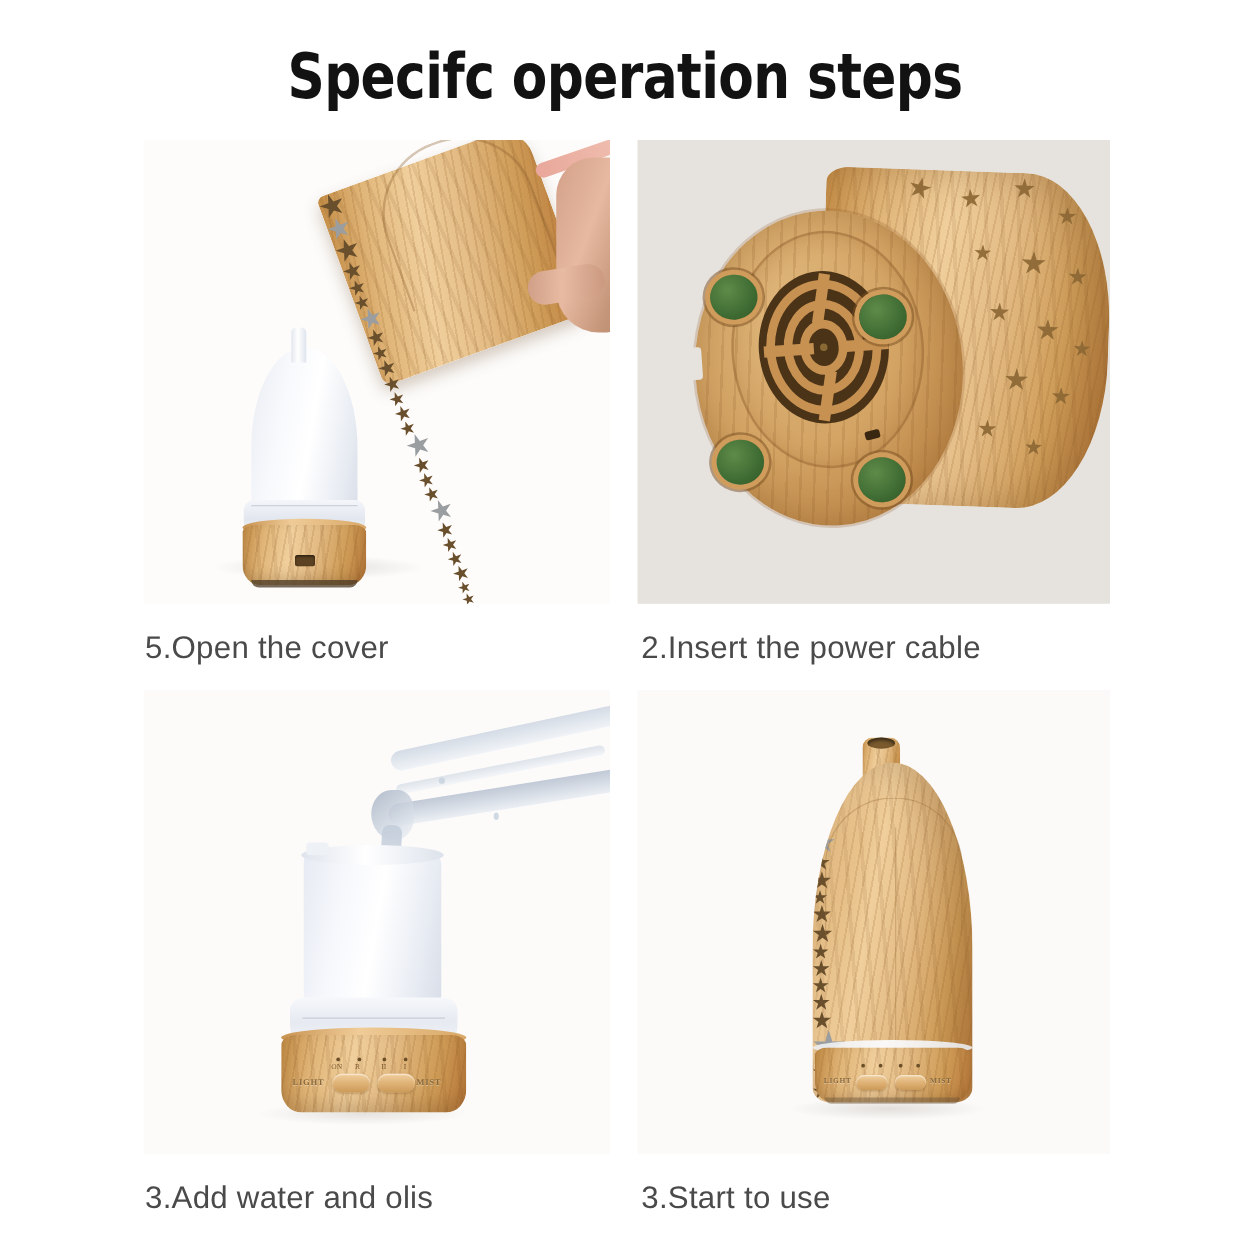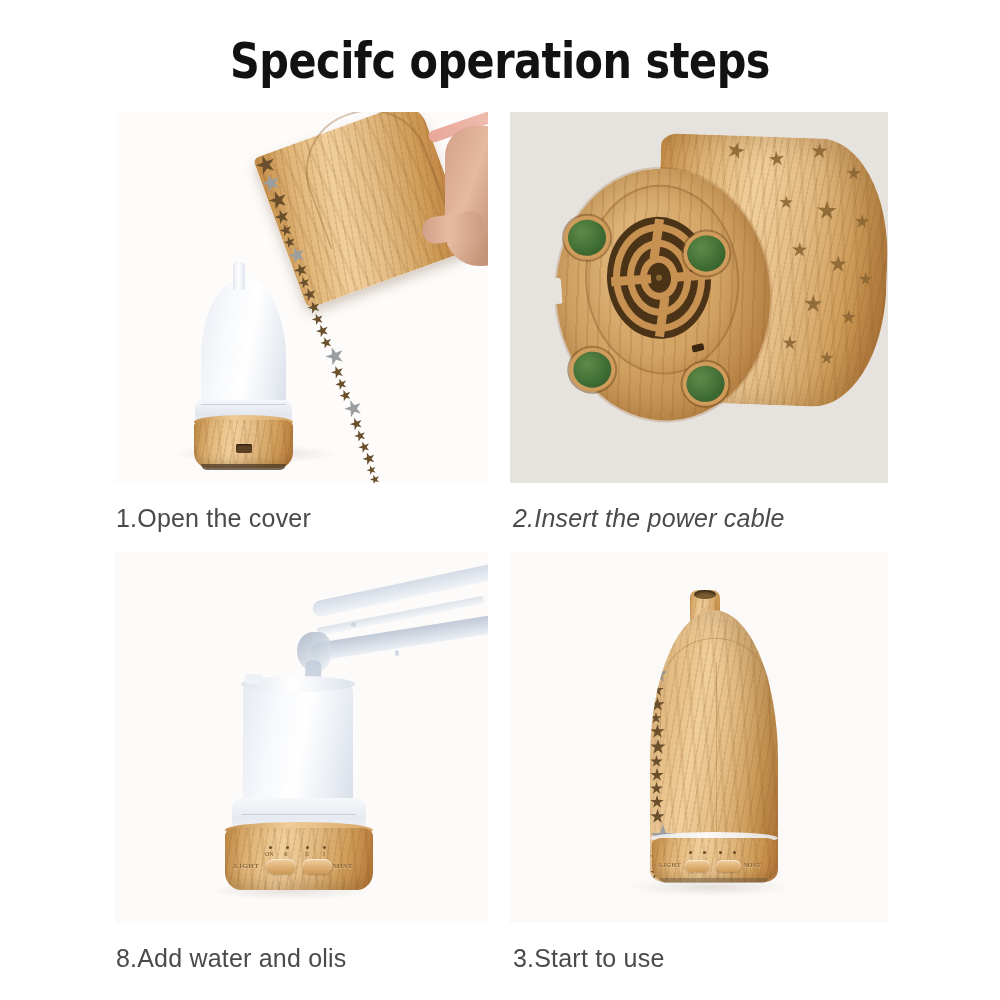--- a/index.html
+++ b/index.html
@@ -28,21 +28,21 @@
     white-space:nowrap;
   }
 
   
   #photo1{left:115px;top:112px;width:373px;height:371px;background:#fdfcfb;}
   #photo2{left:510px;top:112px;width:378px;height:371px;background:#e6e3df;}
   #photo3{left:115px;top:552px;width:373px;height:371px;background:#fcfbfa;}
   #photo4{left:510px;top:552px;width:378px;height:371px;background:#fbfaf9;}
 
   #cap1{left:116px;top:503px;}
-  #cap2{left:513px;top:503px;font-style:italic;}
+  #cap2{left:513px;top:503px;}
   #cap3{left:116px;top:943px;}
   #cap4{left:513px;top:943px;}
 
   
   .wood{
     background:
       repeating-linear-gradient(100deg,
         rgba(150,96,40,.18) 0px, rgba(150,96,40,.18) 1.5px,
         rgba(255,255,255,0) 1.5px, rgba(255,255,255,0) 7px),
       repeating-linear-gradient(86deg,
@@ -520,18 +520,18 @@
       <div class="ctrl-btn" style="left:33px;top:22px;width:25px;height:12px;"></div>
       <div class="ctrl-btn" style="left:64px;top:22px;width:25px;height:12px;"></div>
       <div class="ctrl-dot" style="left:37px;top:13px;"></div>
       <div class="ctrl-dot" style="left:51px;top:13px;"></div>
       <div class="ctrl-dot" style="left:67px;top:13px;"></div>
       <div class="ctrl-dot" style="left:81px;top:13px;"></div>
     </div>
     <div id="p4-feetshadow"></div>
   </div>
 
-  <div class="caption" id="cap1">1.Open the cover</div>
+  <div class="caption" id="cap1">5.Open the cover</div>
   <div class="caption" id="cap2">2.Insert the power cable</div>
-  <div class="caption" id="cap3">8.Add water and olis</div>
+  <div class="caption" id="cap3">3.Add water and olis</div>
   <div class="caption" id="cap4">3.Start to use</div>
 
 </div>
 
 </body></html>

